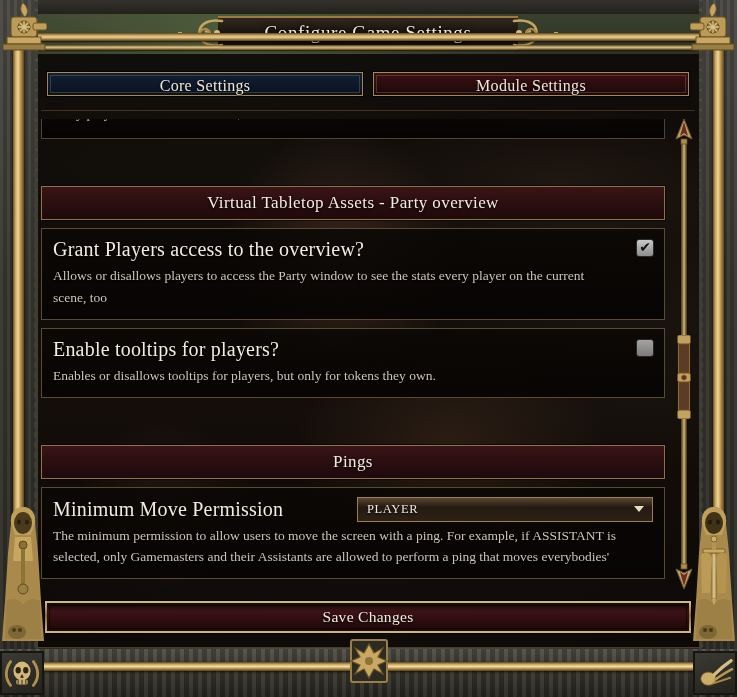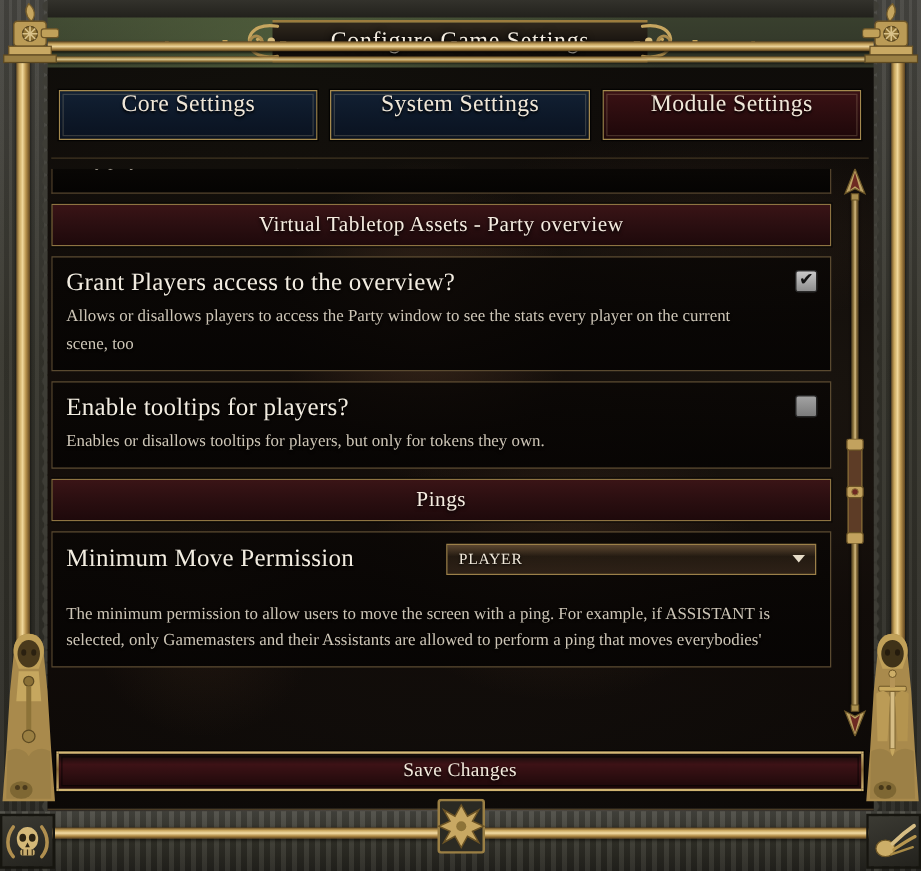--- a/index.html
+++ b/index.html
@@ -185,26 +185,26 @@
   
   #tabs {
     position: relative; z-index: 2;
     display: flex; justify-content: space-between; gap: 10px;
     padding: 2px 6px 14px 6px;
     border-bottom: 1px solid rgba(150,124,74,.35);
     margin-bottom: 8px;
   }
   .tab {
     flex: 1 1 0;
-    height: 40px;
-    display: flex; align-items: flex-start; justify-content: center;
+    height: 24px;
+    display: flex; align-items: flex-end; justify-content: center;
     border: 1px solid #a58a4f;
     outline: 1px solid rgba(0,0,0,.75);
     color: #f0e7d8;
-    font-size: 19px;
+    font-size: 16px;
     letter-spacing: .3px;
     text-shadow: 0 1px 2px #000;
     cursor: pointer;
     position: relative;
   }
   .tab::after {
     content: ""; position: absolute; inset: 2px;
     border: 1px solid rgba(255,235,180,.18);
     pointer-events: none;
   }
@@ -243,20 +243,21 @@
     flex: none;
     height: 34px;
     display: flex; align-items: center; justify-content: center;
     background: linear-gradient(180deg,#3a1416 0%,#2c0f11 45%,#1e090b 100%);
     border: 1px solid #8e7442;
     outline: 1px solid rgba(0,0,0,.6);
     color: #f5ece0;
     font-size: 17px;
     letter-spacing: .4px;
     text-shadow: 0 1px 3px #000;
+    margin-top: 39px;
   }
   .section-head::before {
     content: ""; position: absolute; 
   }
 
   
   .setting {
     flex: none;
     position: relative;
     border: 1px solid #5a4a30;
@@ -438,23 +439,20 @@
     </div>
   </div>
 
   <div id="window-body">
     <div id="body-bleed"></div>
 
     <div id="tabs">
       <div class="tab blue">
         <span>Core Settings</span>
       </div>
-      <div class="tab blue">
-        <span>System Settings</span>
-      </div>
       <div class="tab red">
         <span>Module Settings</span>
       </div>
     </div>
 
     <div id="list-wrap">
       <div id="list">
 
         <div id="clipped-row">
           <div id="clipped-row-text">every player on the current scene, too</div>
@@ -484,21 +482,21 @@
         </div>
 
         <div class="setting with-select">
           <div class="select-row">
             <div class="setting-label">Minimum Move Permission</div>
             <div class="select">
               <span id="select-value">PLAYER</span>
               <span class="select-caret"></span>
             </div>
           </div>
-          <div class="setting-note" style="margin-top:20px">The minimum permission to allow users to move the screen with a ping. For example, if ASSISTANT is selected, only Gamemasters and their Assistants are allowed to perform a ping that moves everybodies'</div>
+          <div class="setting-note" style="margin-top:3px">The minimum permission to allow users to move the screen with a ping. For example, if ASSISTANT is selected, only Gamemasters and their Assistants are allowed to perform a ping that moves everybodies'</div>
         </div>
 
       </div>
 
       <div id="scrollbar">
         <div id="scroll-shaft"></div>
 
         <div class="spear-tip" id="spear-top">
           <svg viewBox="0 0 20 26" width="20" height="26">
             <polygon points="10,0 18,20 10,16 2,20" fill="#bda263" stroke="#6d5728" stroke-width="1"></polygon>

